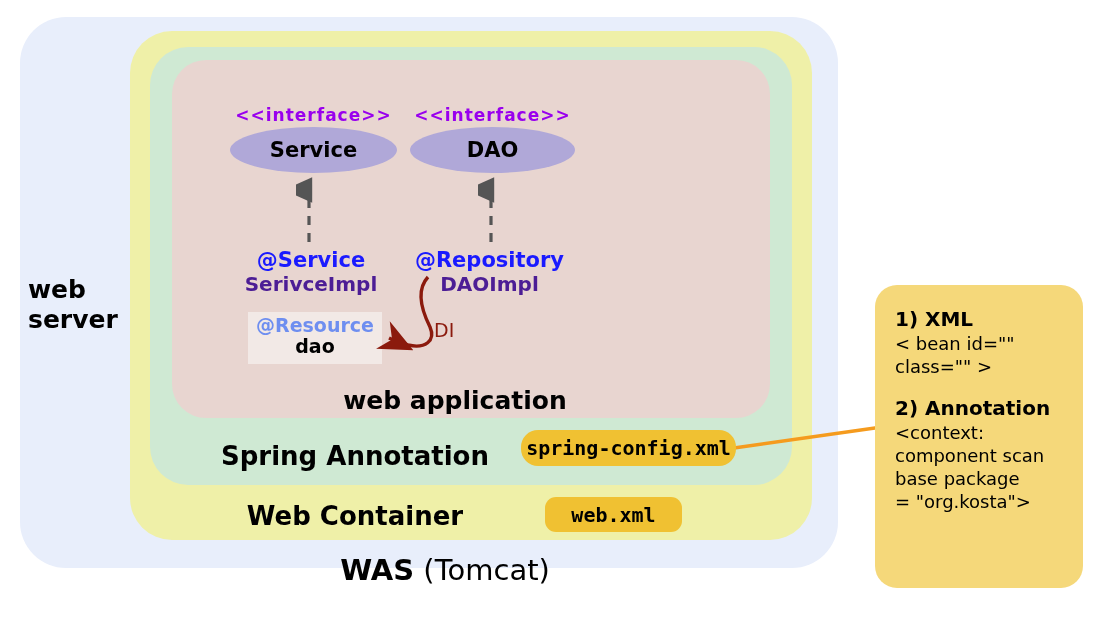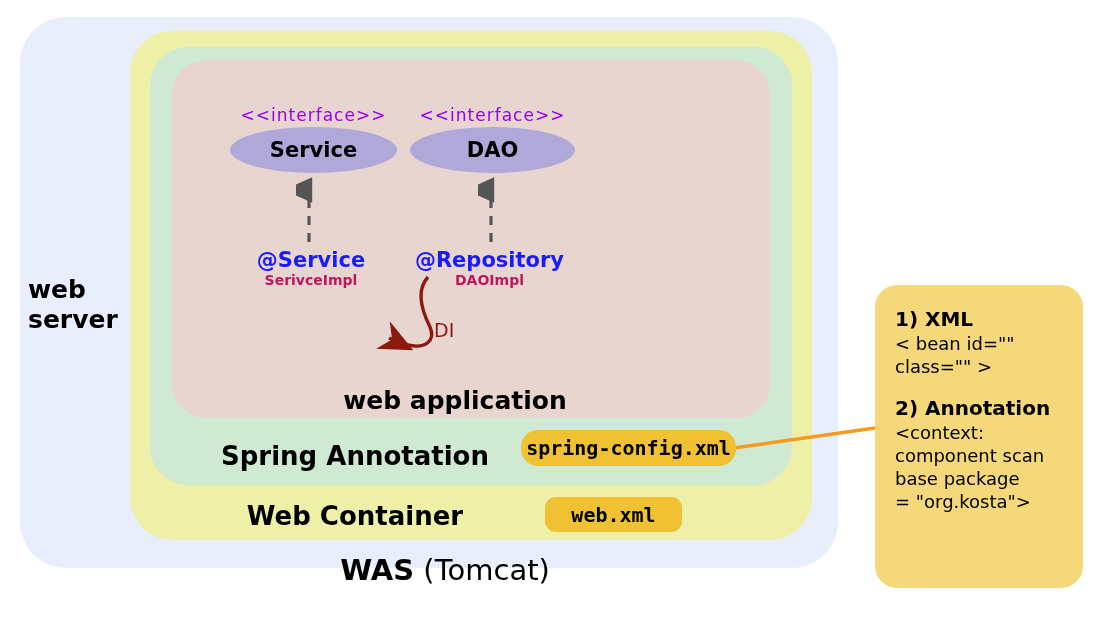--- a/index.html
+++ b/index.html
@@ -80,21 +80,21 @@
 
   
   .iface-group { position: absolute; }
   .iface-stereotype {
     position: absolute;
     top: 0; left: 0;
     width: 100%;
     text-align: center;
     color: #9900ee;
     font-size: 17px;
-    font-weight: normal;
+    font-weight: bold;
     letter-spacing: 1px;
   }
   .iface-ellipse {
     position: absolute;
     top: 22px; left: 0;
     width: 100%;
     height: 46px;
     background: #b0a8d8;
     border-radius: 50%;
     display: flex;
@@ -114,22 +114,22 @@
 
   
   .impl-block { position: absolute; text-align: center; }
   .impl-annotation {
     color: #1a1aff;
     font-size: 21px;
     font-weight: bold;
     line-height: 1.15;
   }
   .impl-name {
-    color: #be185d;
-    font-size: 14px;
+    color: #4c1d95;
+    font-size: 20px;
     font-weight: bold;
     line-height: 1.2;
   }
   #service-impl { left: 216px; top: 248px; width: 190px; }
   #dao-impl     { left: 402px; top: 248px; width: 175px; }
 
   
   #resource-box {
     position: absolute;
     left: 248px; top: 312px;
@@ -273,20 +273,24 @@
   <div class="impl-block" id="service-impl">
     <div class="impl-annotation">@Service</div>
     <div class="impl-name">SerivceImpl</div>
   </div>
 
   <div class="impl-block" id="dao-impl">
     <div class="impl-annotation">@Repository</div>
     <div class="impl-name">DAOImpl</div>
   </div>
 
+  <div id="resource-box">
+    <div id="resource-annotation">@Resource</div>
+    <div id="resource-field">dao</div>
+  </div>
 
   <svg id="di-arrow" width="120" height="100">
     <defs>
       <marker id="dihead" markerWidth="11" markerHeight="11" refX="8" refY="5.5" orient="auto">
         <path d="M10,1 L0,5.5 L10,10 L7,5.5 Z" fill="#8b1a0d"></path>
       </marker>
     </defs>
     <path d="M53,12 C40,26 47,46 55,62 C61,76 50,84 33,80 C26,78 20,76 14,73" stroke="#8b1a0d" stroke-width="3.4" fill="none" marker-end="url(#dihead)"></path>
   </svg>
   <div id="di-label">DI</div>

